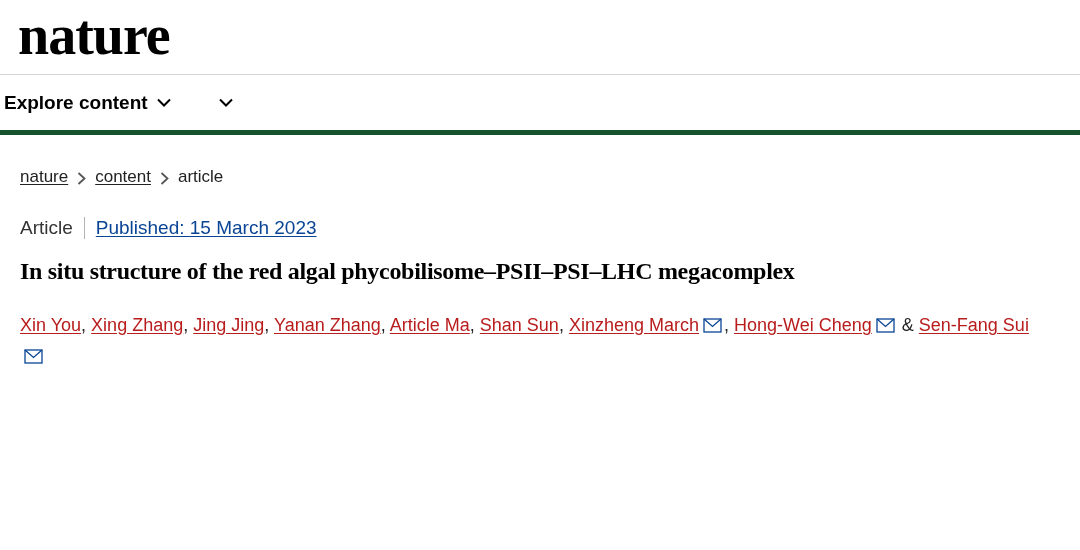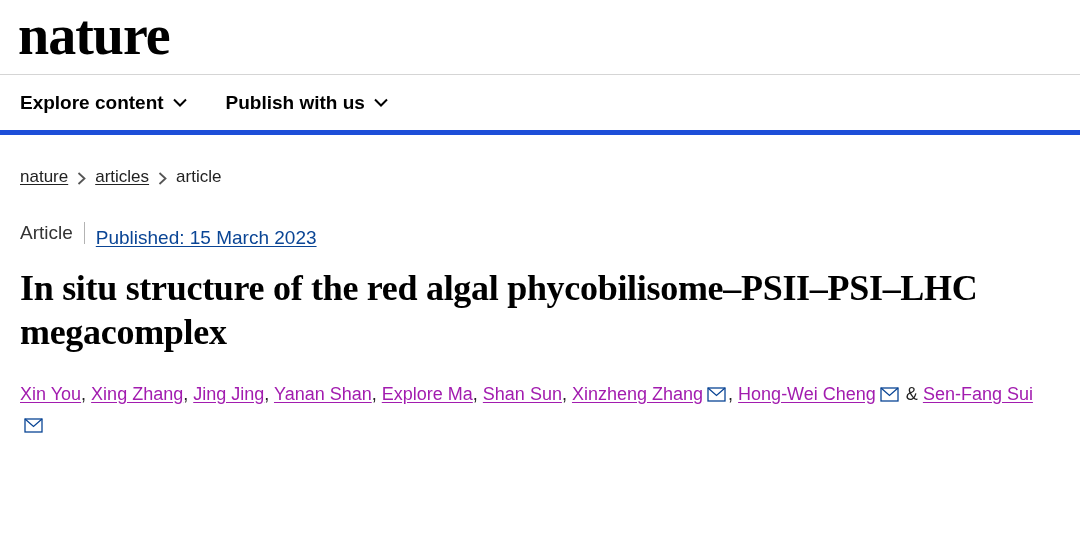--- a/index.html
+++ b/index.html
@@ -30,24 +30,24 @@
     font-size: 56px;
     letter-spacing: -1px;
     line-height: 1;
     color: #000;
     margin-top: -4px;
   }
 
   
   .navbar {
     height: 60px;
-    border-bottom: 5px solid #1d4ed8;
-    display: flex;
-    align-items: center;
-    padding-left: 20px;
+    border-bottom: 5px solid #14532d;
+    display: flex;
+    align-items: center;
+    padding-left: 4px;
     box-sizing: border-box;
   }
   .nav-item {
     display: flex;
     align-items: center;
     font-size: 19px;
     font-weight: bold;
     color: #000;
     margin-right: 39px;
     cursor: pointer;
@@ -104,43 +104,42 @@
     height: 22px;
     background: #b3b3b3;
     margin: 0 11px;
     display: inline-block;
   }
   .article-meta .pubdate {
     color: #0a4595;
     text-decoration: underline;
     text-underline-offset: 2px;
     cursor: pointer;
-    margin-top: 10px;
   }
 
   .title {
     font-family: "Liberation Serif", serif;
     font-weight: bold;
-    font-size: 36px;
+    font-size: 24px;
     line-height: 1.22;
     letter-spacing: -0.3px;
     margin: 18px 0 0 0;
     color: #000;
     max-width: 1000px;
   }
 
   .authors {
     margin-top: 24px;
     font-size: 18px;
     line-height: 1.72;
     color: #0a4595;
     max-width: 1030px;
   }
   .authors a {
-    color: #a21caf;
+    color: #b91c1c;
     text-decoration: underline;
     text-underline-offset: 2px;
     cursor: pointer;
     white-space: nowrap;
   }
   .authors .plain {
     color: #222;
   }
   .mail-icon {
     display: inline-block;
@@ -159,63 +158,62 @@
 <div class="navbar">
   <div class="nav-item">
     <span>Explore content</span>
     <span class="chev">
       <svg width="14" height="9" viewBox="0 0 14 9">
           <path d="M1 1.5 L7 7.5 L13 1.5" fill="none" stroke="#000" stroke-width="2"></path>
         </svg>
     </span>
   </div>
   <div class="nav-item">
-    <span>Publish with us</span>
     <span class="chev">
       <svg width="14" height="9" viewBox="0 0 14 9">
           <path d="M1 1.5 L7 7.5 L13 1.5" fill="none" stroke="#000" stroke-width="2"></path>
         </svg>
     </span>
   </div>
 </div>
 
 <div class="content">
 
   <div class="breadcrumb">
     <a>nature</a>
     <span class="sep">
       <svg width="9" height="13" viewBox="0 0 9 13">
           <path d="M1.5 1 L7.5 6.5 L1.5 12" fill="none" stroke="#555" stroke-width="1.8"></path>
         </svg>
     </span>
-    <a>articles</a>
+    <a>content</a>
     <span class="sep">
       <svg width="9" height="13" viewBox="0 0 9 13">
           <path d="M1.5 1 L7.5 6.5 L1.5 12" fill="none" stroke="#555" stroke-width="1.8"></path>
         </svg>
     </span>
     <span class="current">article</span>
   </div>
 
   <div class="article-meta">
     <span class="type">Article</span>
     <span class="divider"></span>
     <span class="pubdate">Published: 15 March 2023</span>
   </div>
 
   <h1 class="title">In situ structure of the red algal phycobilisome–PSII–PSI–LHC megacomplex</h1>
 
   <div class="authors">
     <a>Xin You</a><span class="plain">,</span>
     <a>Xing Zhang</a><span class="plain">,</span>
     <a>Jing Jing</a><span class="plain">,</span>
-    <a>Yanan Shan</a><span class="plain">,</span>
-    <a>Explore Ma</a><span class="plain">,</span>
+    <a>Yanan Zhang</a><span class="plain">,</span>
+    <a>Article Ma</a><span class="plain">,</span>
     <a>Shan Sun</a><span class="plain">,</span>
-    <a>Xinzheng Zhang</a><span class="mail-icon"><svg width="19" height="15" viewBox="0 0 19 15">
+    <a>Xinzheng March</a><span class="mail-icon"><svg width="19" height="15" viewBox="0 0 19 15">
           <rect x="1" y="1" width="17" height="13" fill="none" stroke="#0a4595" stroke-width="1.3"></rect>
           <path d="M1 1 L9.5 8.5 L18 1" fill="none" stroke="#0a4595" stroke-width="1.3"></path>
         </svg></span><span class="plain">,</span>
     <a>Hong-Wei Cheng</a><span class="mail-icon"><svg width="19" height="15" viewBox="0 0 19 15">
           <rect x="1" y="1" width="17" height="13" fill="none" stroke="#0a4595" stroke-width="1.3"></rect>
           <path d="M1 1 L9.5 8.5 L18 1" fill="none" stroke="#0a4595" stroke-width="1.3"></path>
         </svg></span><span class="plain"> &amp;</span>
     <a>Sen-Fang Sui</a><span class="mail-icon"><svg width="19" height="15" viewBox="0 0 19 15">
           <rect x="1" y="1" width="17" height="13" fill="none" stroke="#0a4595" stroke-width="1.3"></rect>
           <path d="M1 1 L9.5 8.5 L18 1" fill="none" stroke="#0a4595" stroke-width="1.3"></path>

